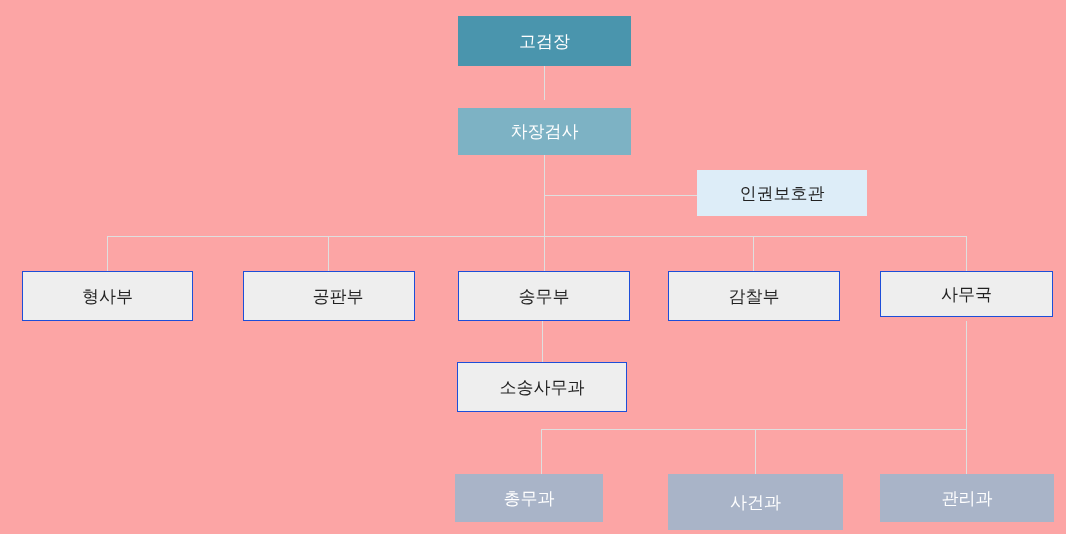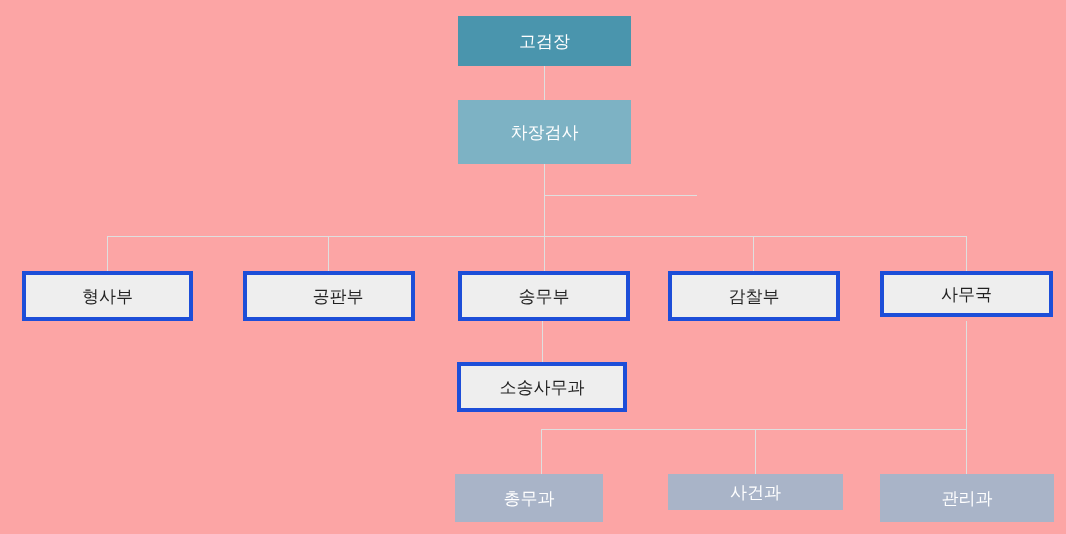--- a/index.html
+++ b/index.html
@@ -20,45 +20,45 @@
     display: flex;
     align-items: center;
     justify-content: center;
     font-size: 17px;
     box-sizing: border-box;
     white-space: nowrap;
   }
   .node.root   { background: #4a95ad; color: #ffffff; }
   .node.deputy { background: #7db2c4; color: #ffffff; }
   .node.advisor{ background: #ddedf8; color: #222222; }
-  .node.dept   { background: #eeeeee; border: 4px solid #1d4ed8; color: #222222; }
+  .node.dept   { background: #eeeeee; border: 1px solid #1d4ed8; color: #222222; }
   .node.sub    { background: #a9b4c8; color: #ffffff; }
 
   .line {
     position: absolute;
     background: #dfdfdf;
   }
   .line.v { width: 1px; }
   .line.h { height: 1px; }
 
   
   #n-root    { left: 458px; top: 16px;  width: 173px; height: 50px; }
-  #n-deputy  { left: 458px; top: 100px; width: 173px; height: 64px; }
+  #n-deputy  { left: 458px; top: 108px; width: 173px; height: 47px; }
   #n-advisor { left: 697px; top: 170px; width: 170px; height: 46px; }
 
   #n-dept0 { left: 22px;  top: 271px; width: 171px; height: 50px; }
   #n-dept1 { left: 243px; top: 271px; width: 172px; height: 50px; padding-left: 18px; }
   #n-dept2 { left: 458px; top: 271px; width: 172px; height: 50px; }
   #n-dept3 { left: 668px; top: 271px; width: 172px; height: 50px; }
   #n-dept4 { left: 880px; top: 271px; width: 173px; height: 46px; }
 
   #n-lit   { left: 457px; top: 362px; width: 170px; height: 50px; }
 
   #n-sub0  { left: 455px; top: 474px; width: 148px; height: 48px; }
-  #n-sub1  { left: 668px; top: 474px; width: 175px; height: 36px; }
+  #n-sub1  { left: 668px; top: 474px; width: 175px; height: 56px; }
   #n-sub2  { left: 880px; top: 474px; width: 174px; height: 48px; }
 
   
   #c-root-deputy   { left: 544px; top: 66px;  height: 34px; }
   #c-deputy-main   { left: 544px; top: 151px; height: 85px; }
   #c-advisor       { left: 545px; top: 195px; width: 152px; }
   #c-main          { left: 107px; top: 236px; width: 859px; }
   #c-drop0         { left: 107px; top: 236px; height: 35px; }
   #c-drop1         { left: 328px; top: 236px; height: 35px; }
   #c-drop2         { left: 544px; top: 236px; height: 35px; }
@@ -87,20 +87,21 @@
   <div class="line v" id="c-drop4"></div>
   <div class="line v" id="c-lit"></div>
   <div class="line v" id="c-bureau-down"></div>
   <div class="line h" id="c-bottom"></div>
   <div class="line v" id="c-bdrop0"></div>
   <div class="line v" id="c-bdrop1"></div>
   <div class="line v" id="c-bdrop2"></div>
 
   <div class="node root" id="n-root">고검장</div>
   <div class="node deputy" id="n-deputy">차장검사</div>
+  <div class="node advisor" id="n-advisor">인권보호관</div>
 
   <div class="node dept" id="n-dept0">형사부</div>
   <div class="node dept" id="n-dept1">공판부</div>
   <div class="node dept" id="n-dept2">송무부</div>
   <div class="node dept" id="n-dept3">감찰부</div>
   <div class="node dept" id="n-dept4">사무국</div>
 
   <div class="node dept" id="n-lit">소송사무과</div>
 
   <div class="node sub" id="n-sub0">총무과</div>

